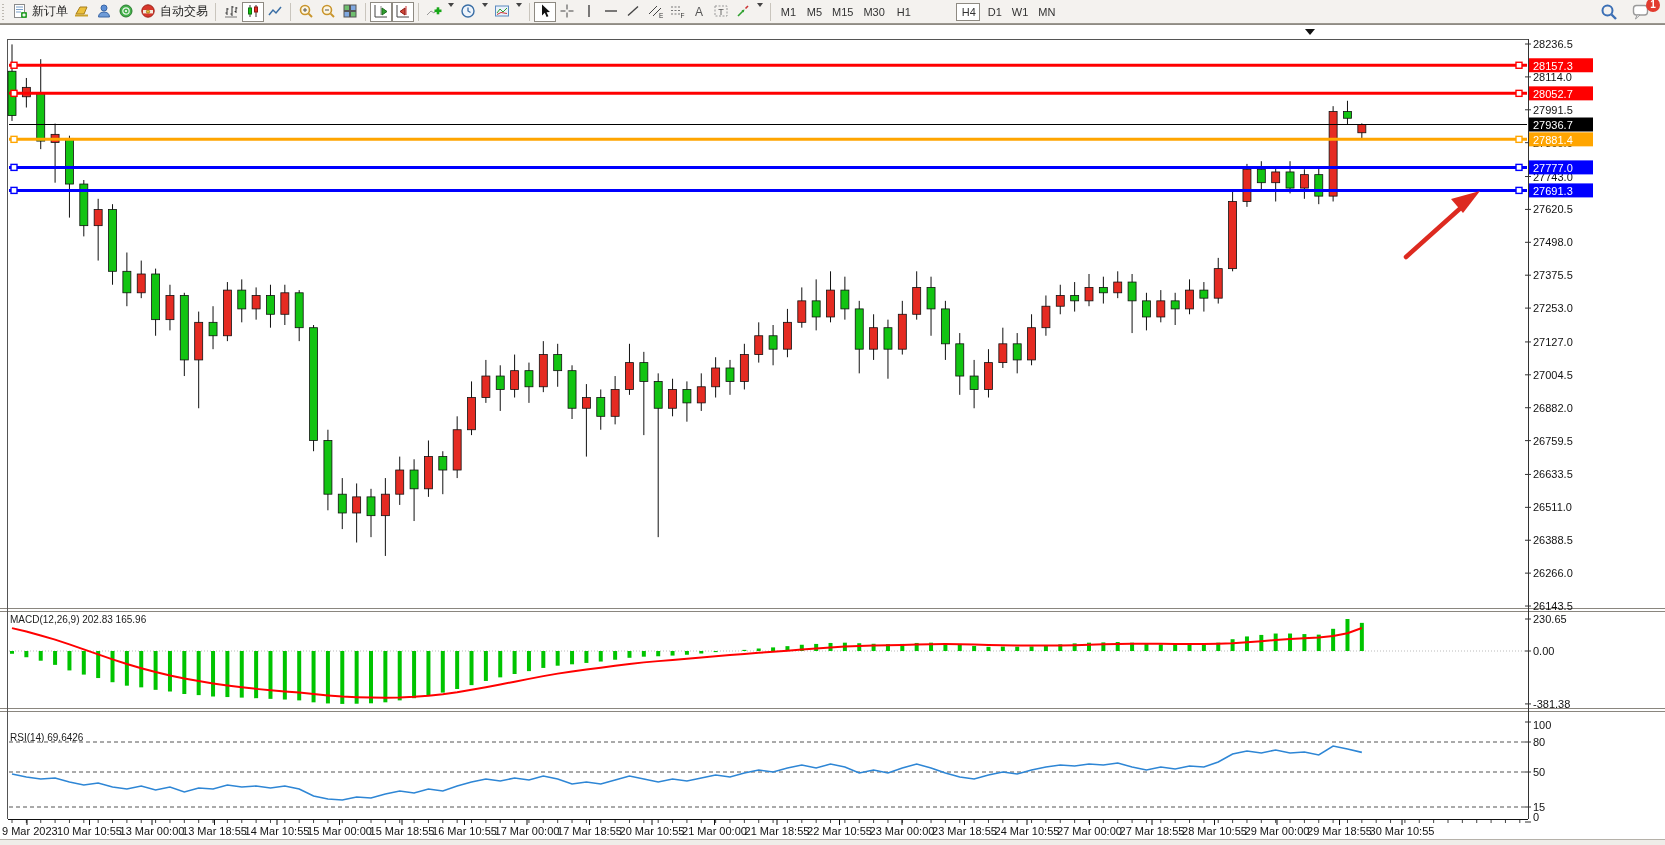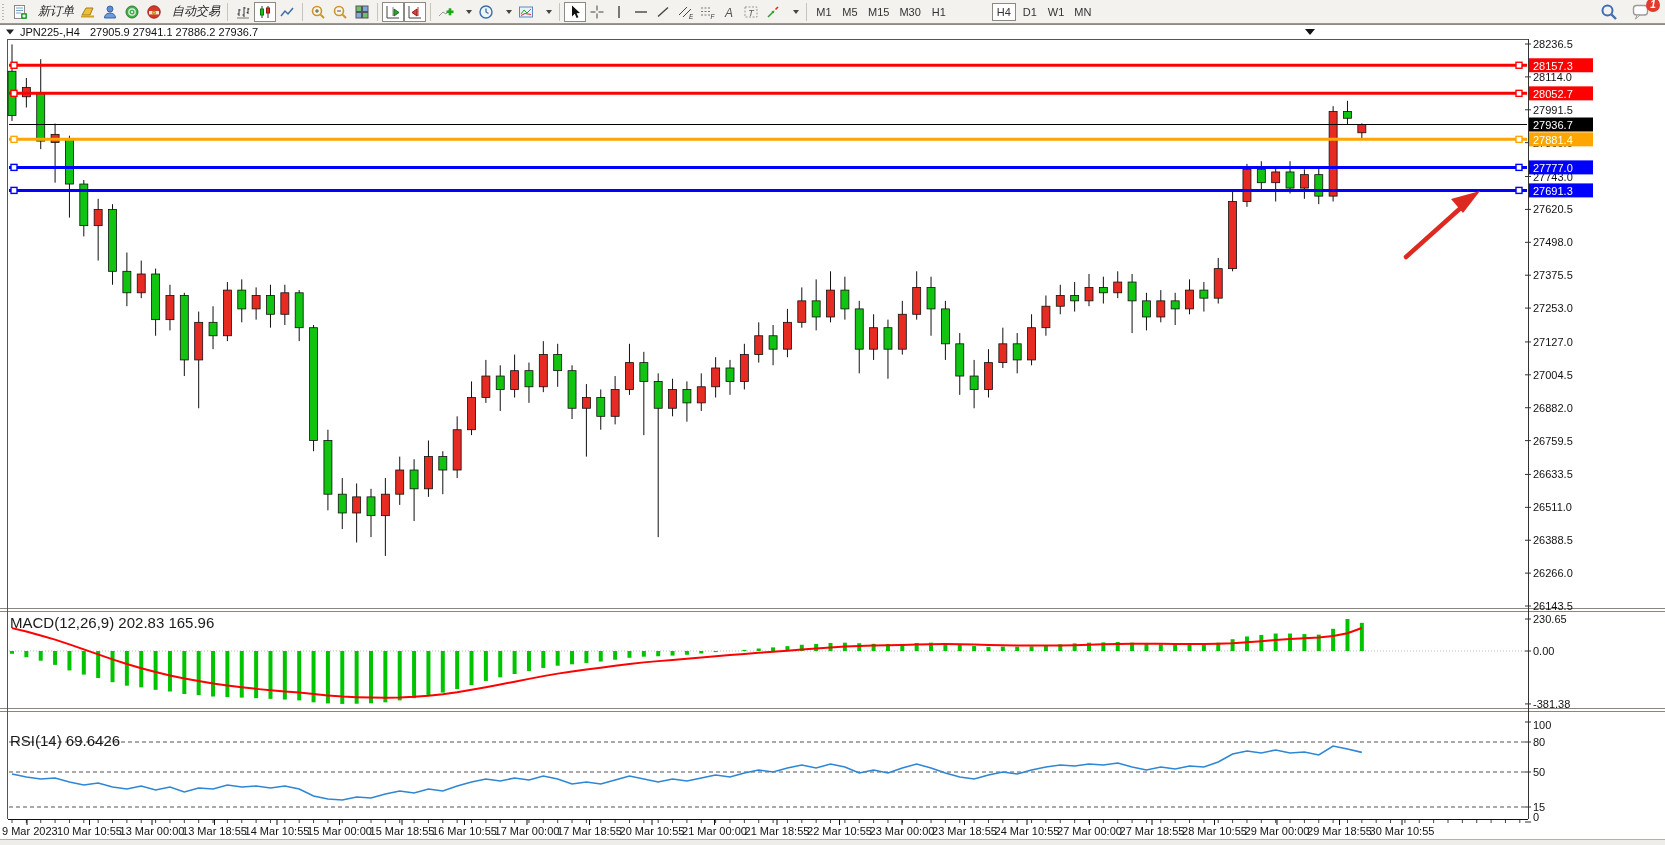--- a/index.html
+++ b/index.html
@@ -4,43 +4,43 @@
 <style>
   html,body{margin:0;padding:0;width:1665px;height:845px;overflow:hidden;
     font-family:"Liberation Sans",sans-serif;background:#f1efec;}
   
   #toolbar{position:absolute;left:0;top:0;width:1665px;height:23px;
     background:#f4f2ef;border-bottom:1px solid #9b978f;display:flex;align-items:center;}
   .grip{width:4px;height:16px;margin:0 3px 0 2px;
     background-image:repeating-linear-gradient(#bdb9b1 0 1px,transparent 1px 3px);
     background-size:2px 100%;background-repeat:repeat-y;}
   .tb-sep{width:1px;height:18px;background:#c9c5bd;margin:0 4px;}
-  .tb-btn{height:20px;min-width:22px;display:flex;align-items:center;justify-content:center;
-    gap:10px;border:1px solid transparent;background:transparent;padding:0 2px;
-    font-family:"Liberation Sans",sans-serif;font-size:12px;color:#222;cursor:default;font-style:italic;}
+  .tb-btn{height:20px;min-width:22px;display:flex;justify-content:center;
+    gap:4px;border:1px solid transparent;background:transparent;padding:0 2px;
+    font-family:"Liberation Sans",sans-serif;font-size:12px;color:#222;cursor:default;}
   .tb-btn.pressed{background:#ffffff;border:1px solid #8e8a82;}
   .caret{width:0;height:0;border-left:3px solid transparent;border-right:3px solid transparent;
     border-top:4px solid #444;margin-left:2px;}
   .tf-btn{height:18px;min-width:24px;border:1px solid transparent;background:transparent;
-    font-family:"Liberation Sans",sans-serif;font-size:11px;color:#333;margin:0 1px;padding:0 3px;}
+    font-family:"Liberation Sans",sans-serif;font-size:11px;color:#333;margin:0 1px;padding:0 3px;text-align:right;}
   .tf-btn.pressed{background:#fff;border:1px solid #8e8a82;margin-left:40px;}
   .tb-right{margin-left:auto;display:flex;align-items:center;margin-right:10px;gap:8px;}
   .badge{position:absolute;right:-6px;top:-5px;width:14px;height:14px;border-radius:50%;
     background:#e23b2e;color:#fff;font-size:10px;font-weight:bold;display:flex;
     align-items:center;justify-content:center;}
   
   #chartwin{position:absolute;left:0;top:24px;width:1665px;height:821px;background:#fff;
     border-top:1px solid #8f8b84;}
   #titlebar{position:absolute;left:0;top:0;width:100%;height:14px;display:flex;
     align-items:center;font-size:11px;color:#111;padding-left:6px;box-sizing:border-box;}
   #titlebar .sym{margin-left:5px;}
   #titlebar .ohlc{margin-left:10px;}
   .splitter{position:absolute;left:0;width:1665px;height:4px;background:#fff;
     border-top:1px solid #8a867f;border-bottom:1px solid #8a867f;box-sizing:border-box;}
-  .ind-label{position:absolute;left:10px;font-size:15px;color:#1a1a1a;z-index:6;}
+  .ind-label{position:absolute;left:10px;font-size:10px;color:#1a1a1a;z-index:6;}
   #statusbar{position:absolute;left:0;top:814px;width:1665px;height:7px;background:#efede9;
     border-top:1px solid #b5b1aa;}
   #overlay{position:absolute;left:0;top:0;width:1665px;height:821px;pointer-events:none;z-index:5;}
   svg text{font-family:"Liberation Sans",sans-serif;}
 </style>
 </head>
 <body>
 
 <div id="toolbar">
   <div class="grip"></div>
@@ -264,27 +264,20 @@
       <svg width="20" height="18">
         <rect x="1.5" y="2.5" width="14" height="9.5" rx="3" fill="#fff" stroke="#9a9a9a" stroke-width="1.4"></rect>
         <path d="M5 12l-1.5 4 4.5-4z" fill="#fff" stroke="#9a9a9a"></path>
       </svg>
       <span class="badge">1</span>
     </button>
   </div>
 </div>
 
 <div id="chartwin">
-  <div id="titlebar">
-    <svg width="9" height="8">
-      <polygon points="0,1.5 8,1.5 4,6.5" fill="#222"></polygon>
-    </svg>
-    <span class="sym">JPN225-,H4</span>
-    <span class="ohlc">27905.9 27941.1 27886.2 27936.7</span>
-  </div>
 
   <div class="splitter" style="top:583px"></div>
   <div class="splitter" style="top:683px"></div>
 
   <div class="ind-label" style="top:589px">MACD(12,26,9) 202.83 165.96</div>
   <div class="ind-label" style="top:707px">RSI(14) 69.6426</div>
 
   <div id="statusbar"></div>
 
   <svg id="overlay">

